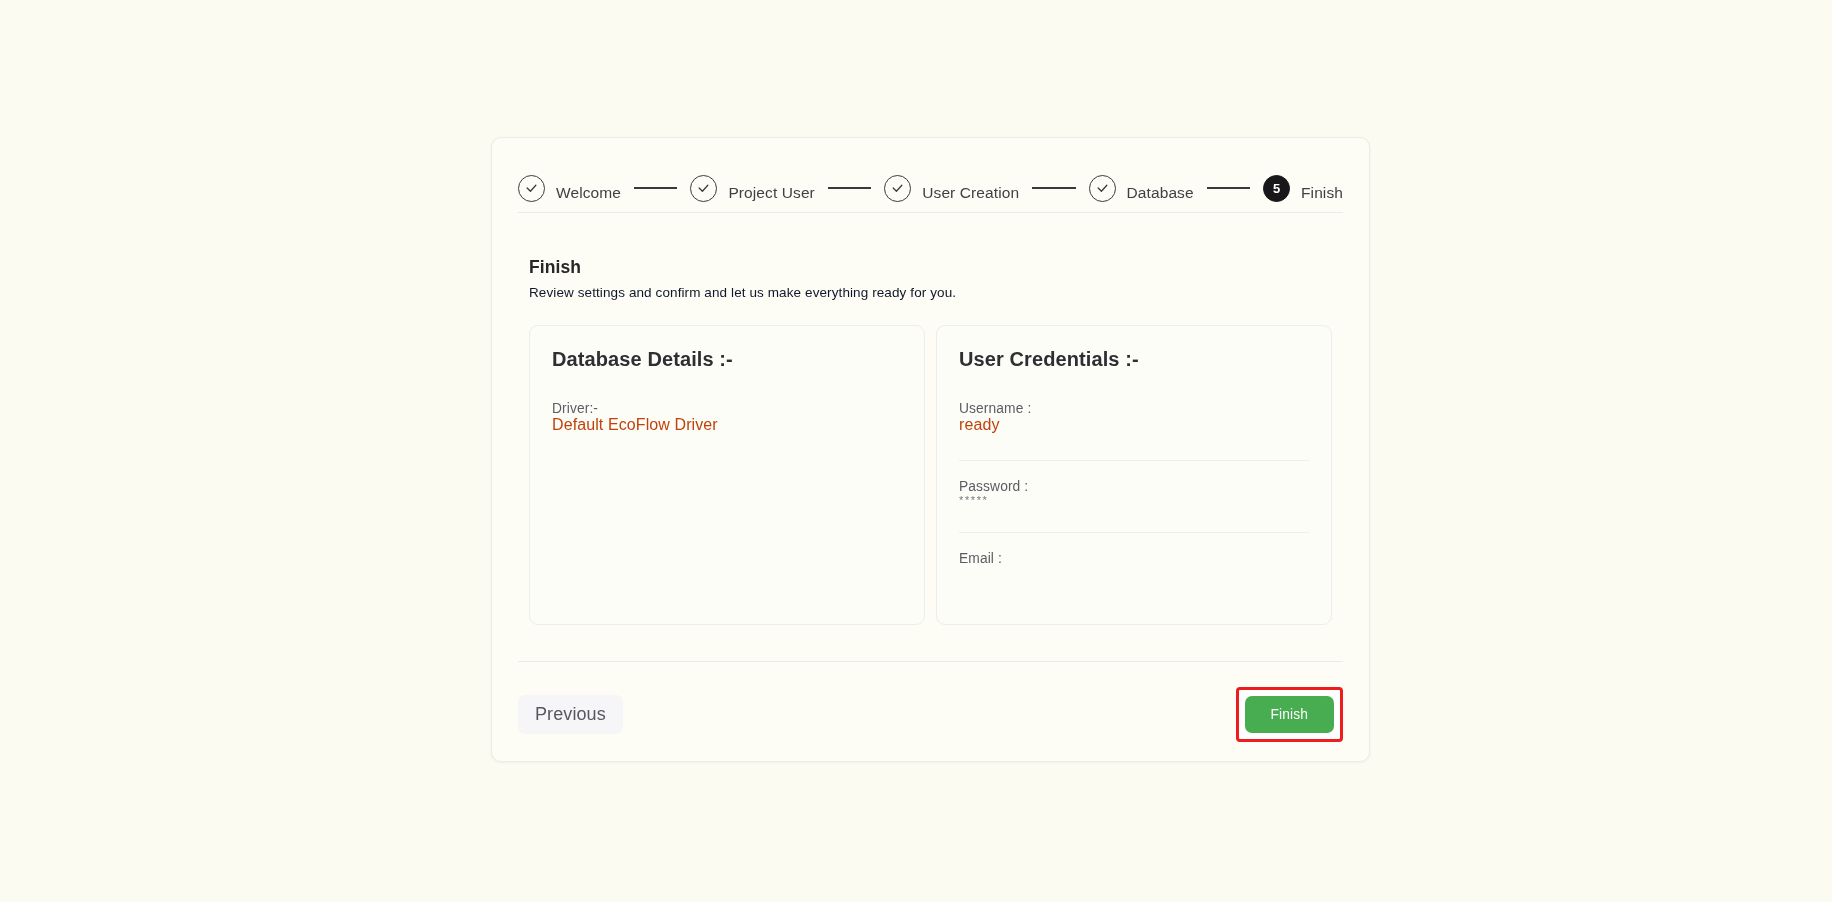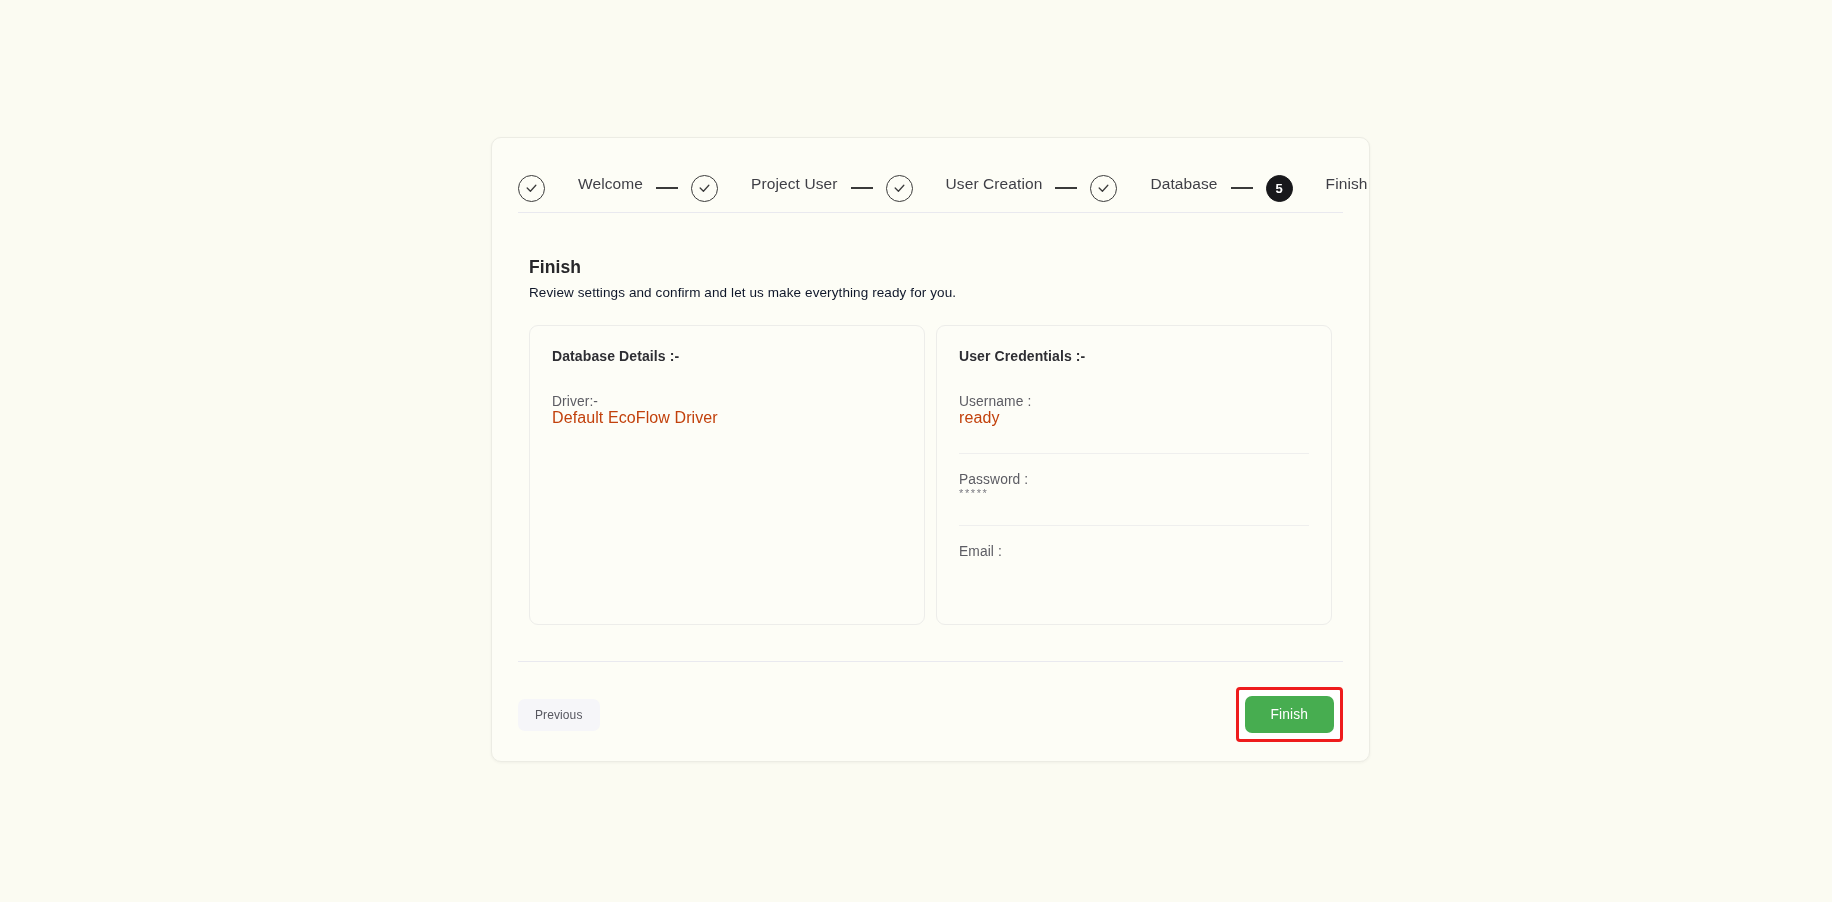--- a/index.html
+++ b/index.html
@@ -39,24 +39,23 @@
   
   .stepper {
     display: flex;
     align-items: center;
     padding: 26px 26px 0 26px;
     height: 74px;
   }
 
   .step {
     display: flex;
-    align-items: flex-start;
+    align-items: flex-end;
     flex: 0 0 auto;
     cursor: pointer;
-    gap: 22px;
   }
 
   .step-bubble {
     width: 27px;
     height: 27px;
     border-radius: 50%;
     border: 1.4px solid #3c3c3c;
     display: flex;
     align-items: center;
     justify-content: center;
@@ -128,21 +127,21 @@
   .summary-card {
     flex: 1 1 0;
     background: #fdfdf7;
     border: 1px solid #ededea;
     border-radius: 9px;
     padding: 22px 22px 22px 22px;
     height: 300px;
   }
 
   .summary-card-title {
-    font-size: 14px;
+    font-size: 20px;
     font-weight: 600;
     color: #2e2e33;
     letter-spacing: 0.1px;
     margin-bottom: 12px;
   }
 
   .kv-row {
     display: flex;
     align-items: baseline;
     justify-content: space-between;
@@ -190,21 +189,21 @@
     justify-content: space-between;
     padding: 25px 26px 0 26px;
   }
 
   .btn-previous {
     background: #f6f6f9;
     border: none;
     border-radius: 7px;
     padding: 9px 17px;
     font-family: "Liberation Sans", sans-serif;
-    font-size: 12px;
+    font-size: 18px;
     color: #575760;
     cursor: pointer;
     letter-spacing: 0.1px;
   }
 
   .finish-wrap {
     position: relative;
     padding: 6px;
     border: 3px solid #ee1c1c;
     border-radius: 4px;

